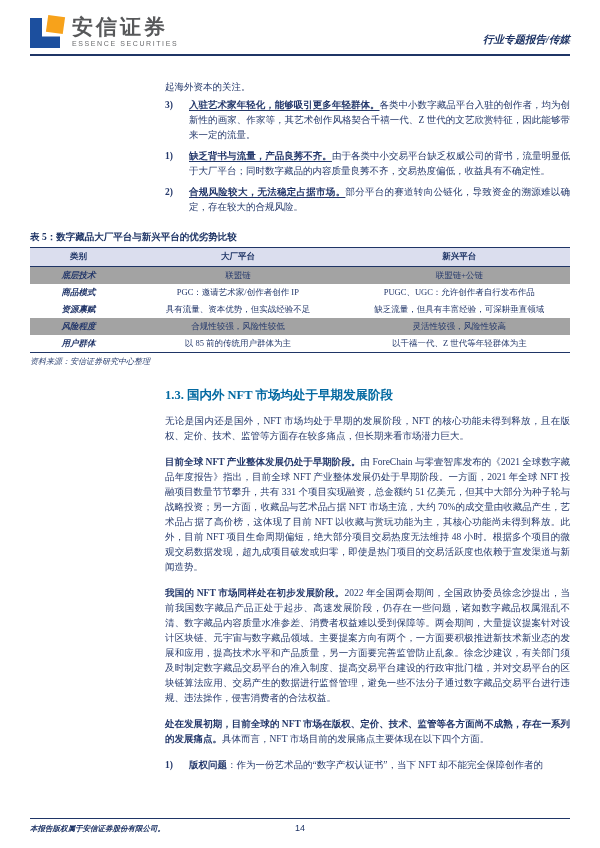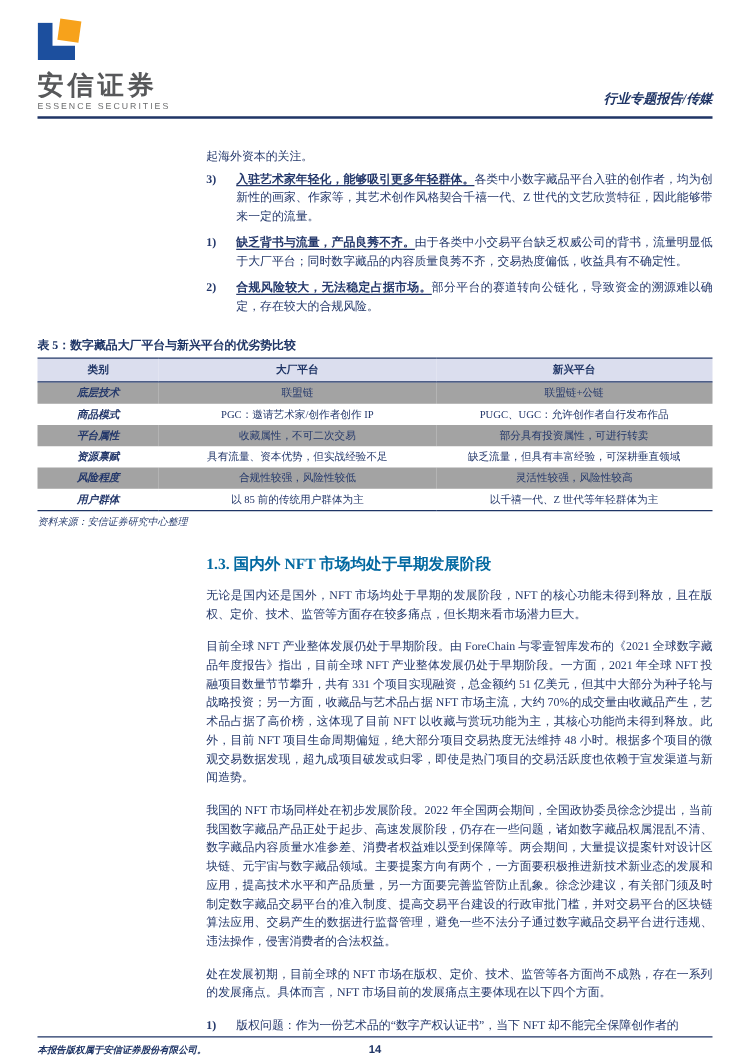--- a/index.html
+++ b/index.html
@@ -7,36 +7,36 @@
   body {
     width:600px; height:848px; margin:0 auto; position:relative;
     font-family:"Liberation Serif", serif;
     color:#24386b; overflow:hidden;
     display:flex; flex-direction:column;
   }
 
   
   .header { padding:16px 30px 0 30px; }
   .header-row { display:flex; align-items:flex-end; justify-content:space-between; }
-  .logo { display:flex; align-items:flex-start; gap:8px;flex-direction:column; }
+  .logo { display:flex; align-items:flex-start; gap:8px; }
   .logo-mark { position:relative; width:34px; height:34px; flex:0 0 auto; }
   .logo-l { position:absolute; left:0; top:2px; width:30px; height:30px; background:#1c4f9e;
     clip-path:polygon(0 0, 40% 0, 40% 62%, 100% 62%, 100% 100%, 0 100%); }
   .logo-sq { position:absolute; right:0; top:0; width:17px; height:17px; background:#f7a21b; transform:rotate(8deg); }
   .logo-text-cn { font-family:"Liberation Sans", sans-serif; font-size:21px; font-weight:bold; color:#57585a; letter-spacing:3px; line-height:22px; }
   .logo-text-en { font-family:"Liberation Sans", sans-serif; font-size:7px; color:#6a6b6d; letter-spacing:1.6px; margin-top:2px; }
   .report-type { font-size:10.5px; font-weight:bold; font-style:italic; color:#1f3566; padding-bottom:3px; }
   .header-rule { border:none; border-top:2px solid #1f3566; margin-top:4px; }
 
   
   .content { padding:24px 30px 0 30px; flex:1 1 auto; }
   .indented { margin-left:135px; }
   .para { font-size:9.5px; line-height:15px; text-align:justify; }
   .para + .para { margin-top:11px; }
-  .lead-b { font-weight:normal; }
+  .lead-b { font-weight:bold; }
   .lead-u { font-weight:bold; text-decoration:underline; text-underline-offset:2px; }
   .list-item { display:flex; font-size:9.5px; line-height:15px; margin-top:2px; }
   .list-num { width:24px; flex:0 0 auto; font-weight:bold; }
   .list-body { flex:1 1 auto; text-align:justify; }
   .label-line { font-size:9.5px; line-height:15px; margin-top:12px; }
 
   
   .tbl-wrap { margin-top:16px; }
   .tbl-title { font-size:9.5px; font-weight:bold; color:#1f3566; padding-bottom:3px; }
   .tbl { width:100%; border-collapse:collapse; border-top:1.5px solid #1f3566; border-bottom:1px solid #1f3566; }
@@ -51,21 +51,21 @@
   .tbl-source { font-size:8px; font-style:italic; color:#2a3f70; margin-top:3px; }
 
   
   .section-heading { margin:20px 0 10px 135px; font-size:12.5px; font-weight:bold; color:#0369a1; }
 
   
   .footer { margin-top:auto; padding:0 30px 14px 30px; position:relative; }
   .footer-rule { border:none; border-top:1.5px solid #1f3566; margin-bottom:4px; }
   .footer-row { display:flex; align-items:flex-start; }
   .footer-left { width:220px; font-size:7.5px; font-weight:bold; font-style:italic; color:#1f3566; line-height:11px; }
-  .footer-page { flex:1; text-align:center; font-size:9px; color:#1f3566; font-family:"Liberation Sans", sans-serif;font-weight:bold; }
+  .footer-page { flex:1; text-align:center; font-size:9px; color:#1f3566; font-family:"Liberation Sans", sans-serif; }
   .footer-right { width:220px; }
 </style>
 </head>
 <body>
 
 <div class="header">
   <div class="header-row">
     <div class="logo">
       <div class="logo-mark">
         <div class="logo-l"></div>
@@ -126,25 +126,20 @@
         <tr class="alt">
           <td class="cat">底层技术</td>
           <td>联盟链</td>
           <td>联盟链+公链</td>
         </tr>
         <tr>
           <td class="cat">商品模式</td>
           <td>PGC：邀请艺术家/创作者创作 IP</td>
           <td>PUGC、UGC：允许创作者自行发布作品</td>
         </tr>
-        <tr class="alt">
-          <td class="cat">平台属性</td>
-          <td>收藏属性，不可二次交易</td>
-          <td>部分具有投资属性，可进行转卖</td>
-        </tr>
         <tr>
           <td class="cat">资源禀赋</td>
           <td>具有流量、资本优势，但实战经验不足</td>
           <td>缺乏流量，但具有丰富经验，可深耕垂直领域</td>
         </tr>
         <tr class="alt">
           <td class="cat">风险程度</td>
           <td>合规性较强，风险性较低</td>
           <td>灵活性较强，风险性较高</td>
         </tr>

